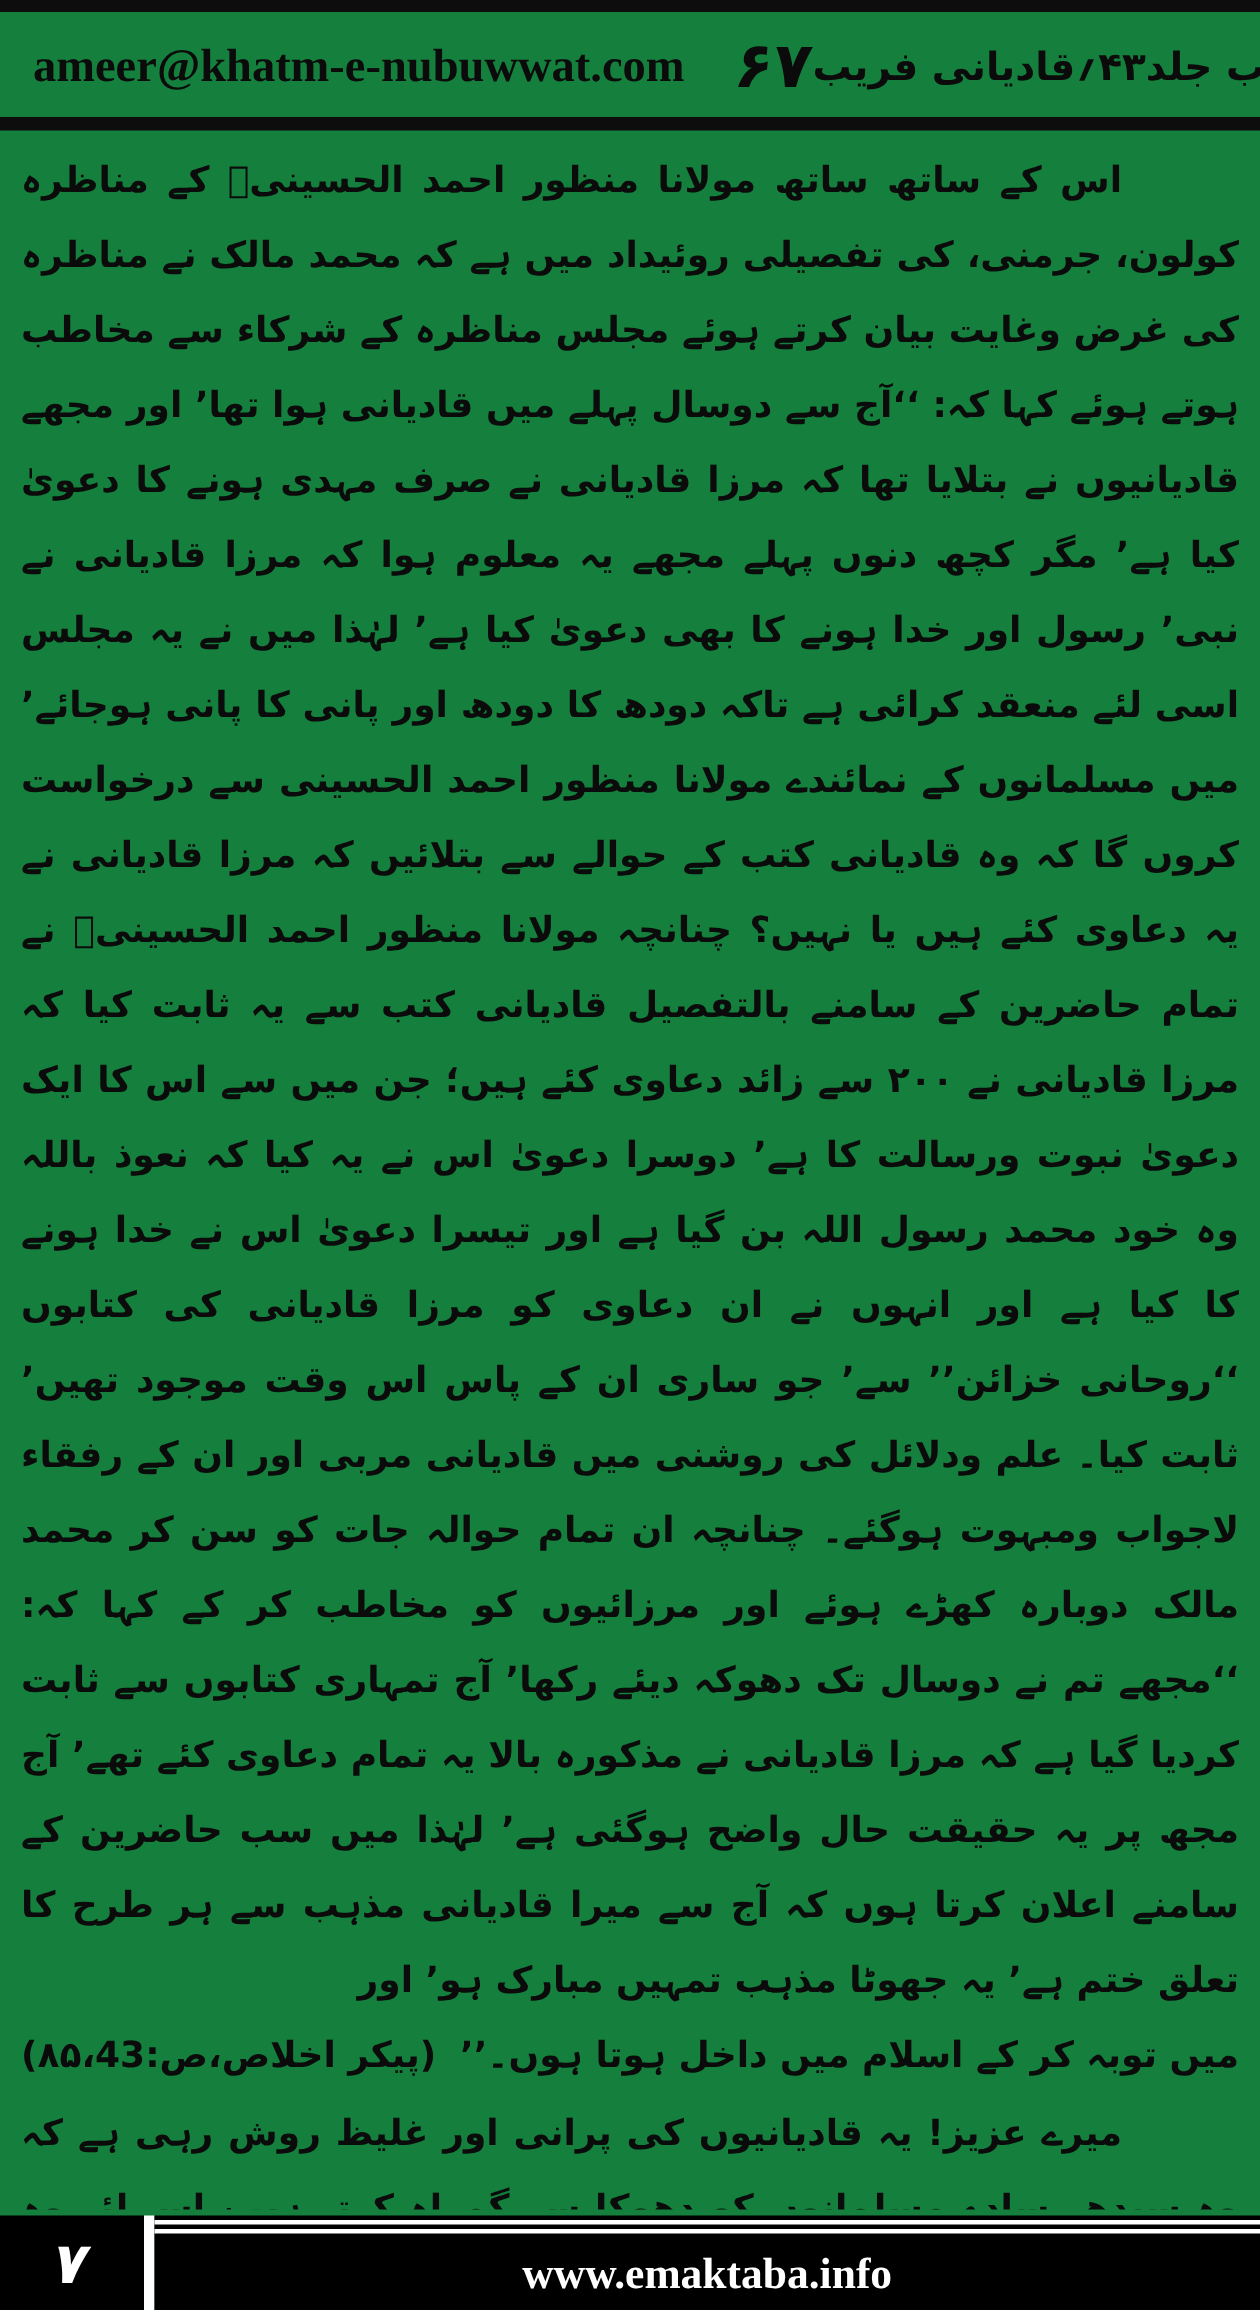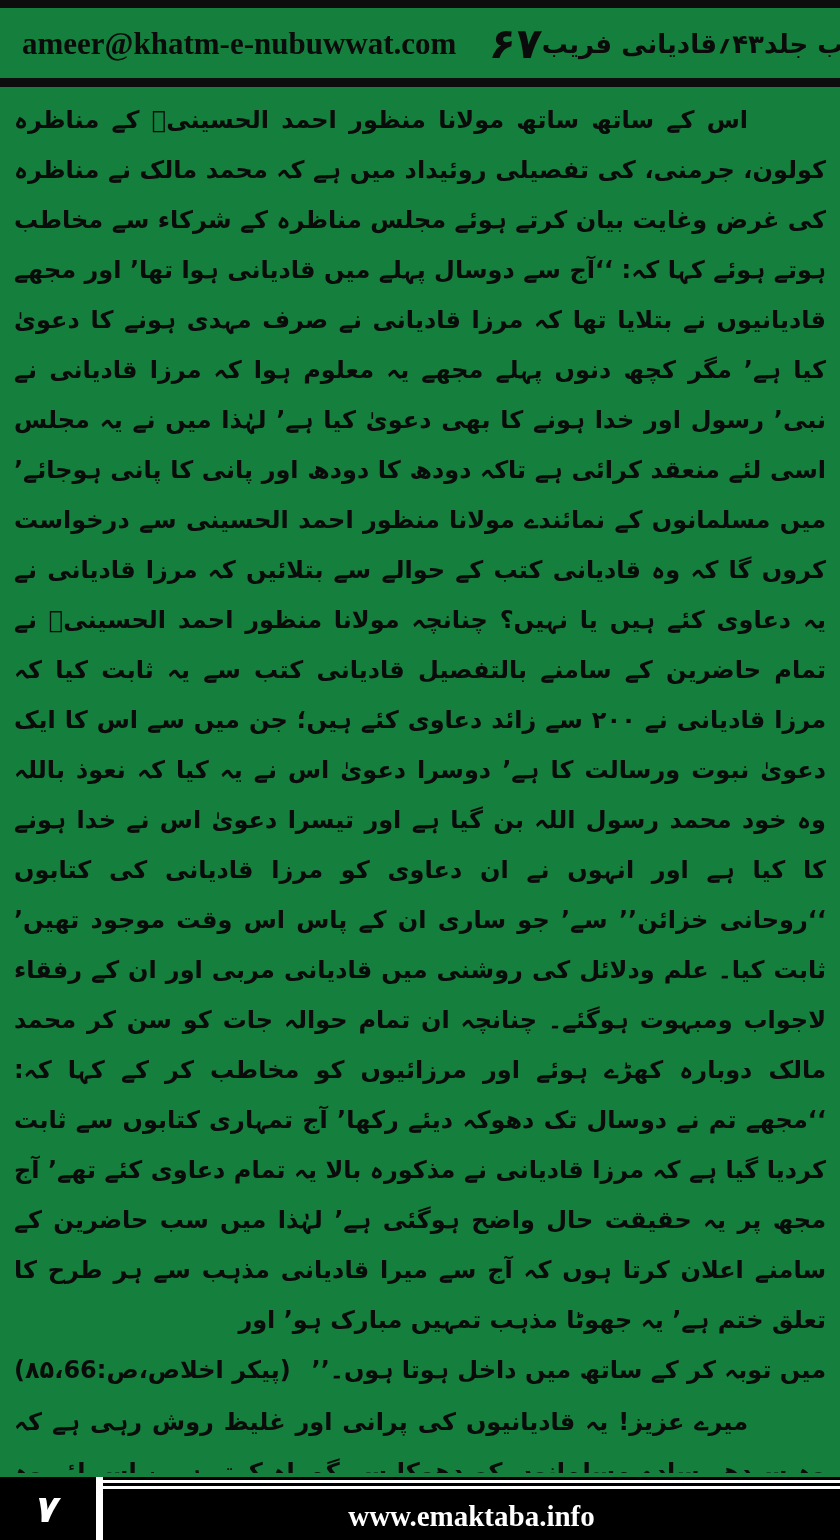--- a/index.html
+++ b/index.html
@@ -101,22 +101,22 @@
     <div class="page-num">۶۷</div>
     <div class="title">احتساب جلد۴۳؍قادیانی فریب</div>
   </div>
 
   <div class="header-rule"></div>
 
   <div class="body">
     <p class="para">اس کے ساتھ ساتھ مولانا منظور احمد الحسینیؒ کے مناظرہ کولون، جرمنی، کی تفصیلی روئیداد میں ہے کہ محمد مالک نے مناظرہ کی غرض وغایت بیان کرتے ہوئے مجلس مناظرہ کے شرکاء سے مخاطب ہوتے ہوئے کہا کہ: ‘‘آج سے دوسال پہلے میں قادیانی ہوا تھا’ اور مجھے قادیانیوں نے بتلایا تھا کہ مرزا قادیانی نے صرف مہدی ہونے کا دعویٰ کیا ہے’ مگر کچھ دنوں پہلے مجھے یہ معلوم ہوا کہ مرزا قادیانی نے نبی’ رسول اور خدا ہونے کا بھی دعویٰ کیا ہے’ لہٰذا میں نے یہ مجلس اسی لئے منعقد کرائی ہے تاکہ دودھ کا دودھ اور پانی کا پانی ہوجائے’ میں مسلمانوں کے نمائندے مولانا منظور احمد الحسینی سے درخواست کروں گا کہ وہ قادیانی کتب کے حوالے سے بتلائیں کہ مرزا قادیانی نے یہ دعاوی کئے ہیں یا نہیں؟ چنانچہ مولانا منظور احمد الحسینیؒ نے تمام حاضرین کے سامنے بالتفصیل قادیانی کتب سے یہ ثابت کیا کہ مرزا قادیانی نے ۲۰۰ سے زائد دعاوی کئے ہیں؛ جن میں سے اس کا ایک دعویٰ نبوت ورسالت کا ہے’ دوسرا دعویٰ اس نے یہ کیا کہ نعوذ باللہ وہ خود محمد رسول اللہ بن گیا ہے اور تیسرا دعویٰ اس نے خدا ہونے کا کیا ہے اور انہوں نے ان دعاوی کو مرزا قادیانی کی کتابوں ‘‘روحانی خزائن’’ سے’ جو ساری ان کے پاس اس وقت موجود تھیں’ ثابت کیا۔ علم ودلائل کی روشنی میں قادیانی مربی اور ان کے رفقاء لاجواب ومبہوت ہوگئے۔ چنانچہ ان تمام حوالہ جات کو سن کر محمد مالک دوبارہ کھڑے ہوئے اور مرزائیوں کو مخاطب کر کے کہا کہ: ‘‘مجھے تم نے دوسال تک دھوکہ دیئے رکھا’ آج تمہاری کتابوں سے ثابت کردیا گیا ہے کہ مرزا قادیانی نے مذکورہ بالا یہ تمام دعاوی کئے تھے’ آج مجھ پر یہ حقیقت حال واضح ہوگئی ہے’ لہٰذا میں سب حاضرین کے سامنے اعلان کرتا ہوں کہ آج سے میرا قادیانی مذہب سے ہر طرح کا تعلق ختم ہے’ یہ جھوٹا مذہب تمہیں مبارک ہو’ اور</p>
 
     <div class="closing-row">
-      <span class="closing-text">میں توبہ کر کے ساتھ میں داخل ہوتا ہوں۔’’</span>
-      <span class="citation">(پیکر اخلاص،ص:۸۵،66)</span>
+      <span class="closing-text">میں توبہ کر کے اسلام میں داخل ہوتا ہوں۔’’</span>
+      <span class="citation">(پیکر اخلاص،ص:۸۵،43)</span>
     </div>
 
     <p class="para">میرے عزیز! یہ قادیانیوں کی پرانی اور غلیظ روش رہی ہے کہ وہ سیدھے سادے مسلمانوں کو دھوکا سے گمراہ کرتے ہیں، اس لئے وہ شروع شروع میں انہیں مرزا قادیانی کی حقیقی تصویر نہیں دکھاتے۔</p>
 
   </div>
 
   <div class="footer">
     <div class="footer-num-box">
       <span class="num">۷</span>
     </div>

